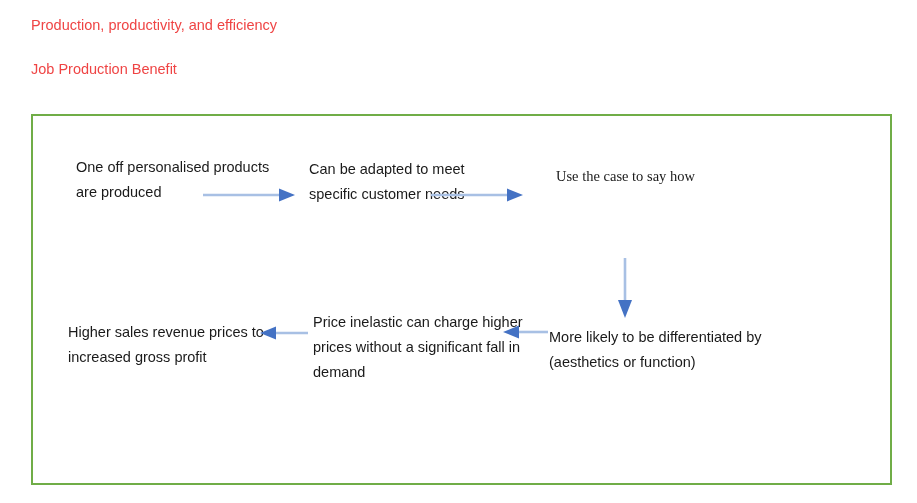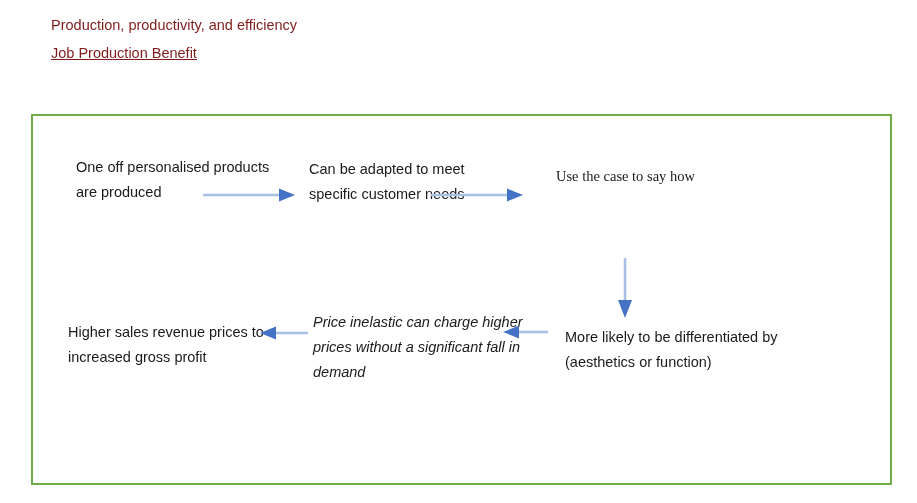--- a/index.html
+++ b/index.html
@@ -15,26 +15,25 @@
     font-family: "Liberation Sans", sans-serif;
     color: #1a1a1a;
     -webkit-font-smoothing: antialiased;
   }
 
   .heading {
     position: absolute;
     left: 31px;
     font-size: 14.5px;
     line-height: 18px;
-    color: #7f1d1d;
+    color: #ef4444;
     white-space: nowrap;
-    margin-left: 20px;
   }
   #heading-1 { top: 16px; }
-  #heading-2 { top: 44px; text-decoration: underline; }
+  #heading-2 { top: 60px; }
 
   
   #diagram-frame {
     position: absolute;
     left: 31px;
     top: 114px;
     width: 861px;
     height: 371px;
     border: 2px solid #70ad47;
     box-sizing: border-box;
@@ -49,22 +48,22 @@
     white-space: pre-line;
   }
 
   
   #node-one-off      { left: 76px;  top: 155px; width: 215px; }
   #node-adapted      { left: 309px; top: 157px; width: 200px; }
   #node-use-case     { left: 556px; top: 164px; width: 240px; font-family: Liberation Serif, serif; }
 
   
   #node-higher-sales { left: 68px;  top: 320px; width: 200px; }
-  #node-price-inel   { left: 313px; top: 310px; width: 210px; font-style: italic; }
-  #node-differentiated { left: 549px; top: 325px; width: 230px; margin-left: 16px; }
+  #node-price-inel   { left: 313px; top: 310px; width: 210px; }
+  #node-differentiated { left: 549px; top: 325px; width: 230px; }
 
   
   .arrow {
     position: absolute;
   }
   .arrow svg { display: block; }
 
   #arrow-right-1 { left: 203px; top: 186px; }
   #arrow-right-2 { left: 431px; top: 186px; }
   #arrow-left-1  { left: 260px; top: 324px; }

